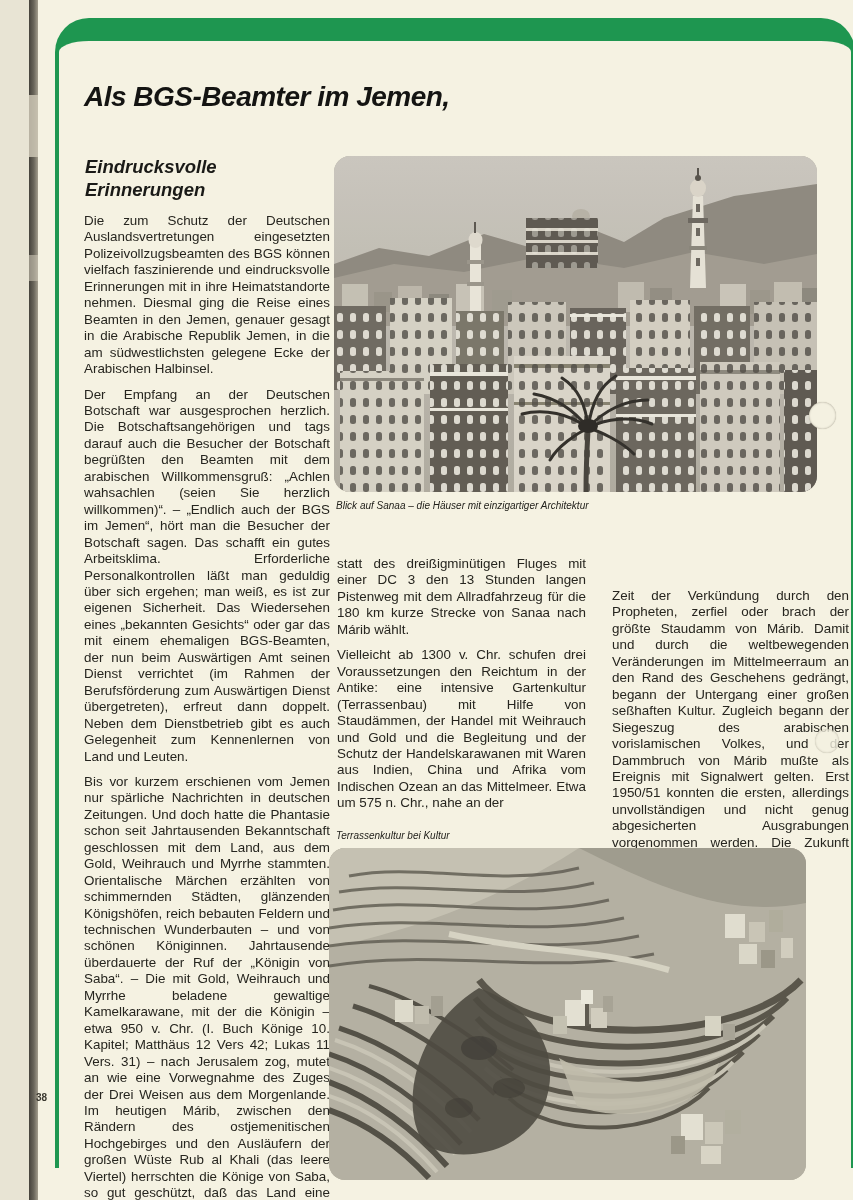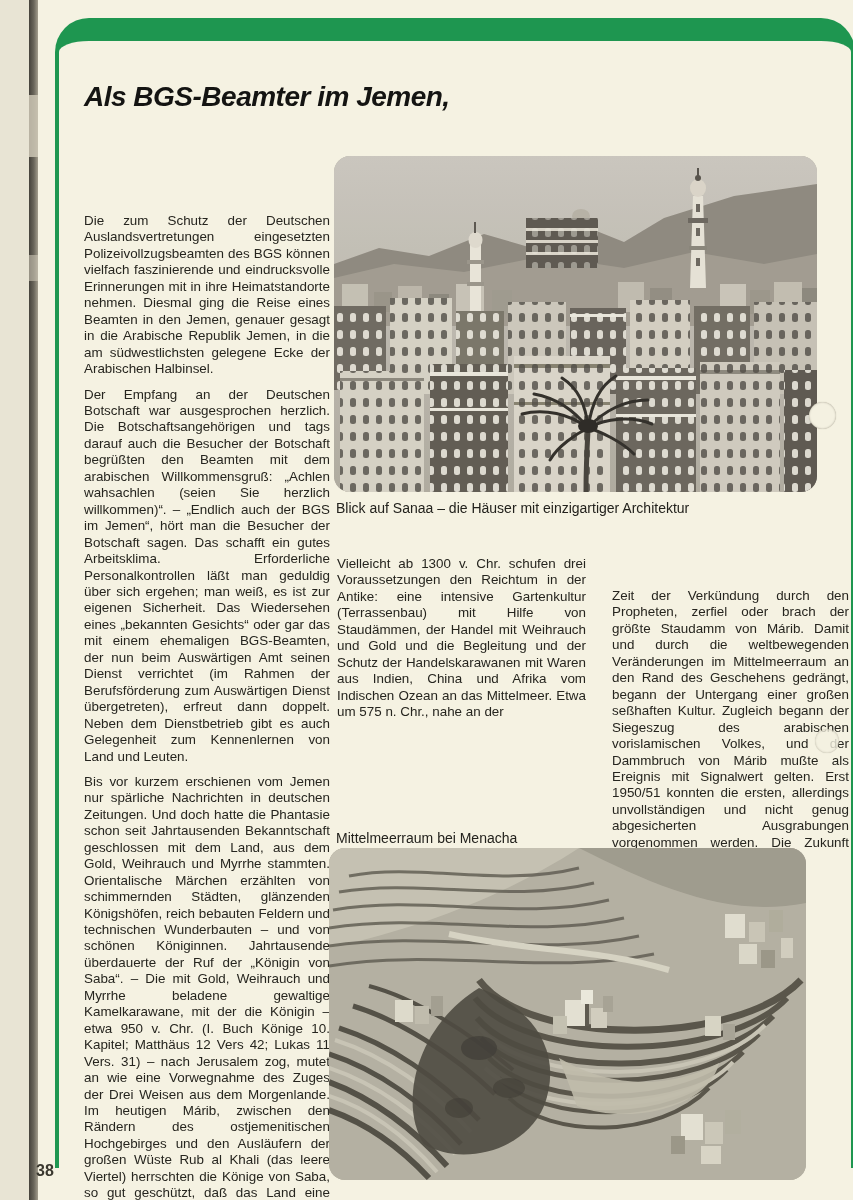--- a/index.html
+++ b/index.html
@@ -42,41 +42,41 @@
     position:absolute;
     font-size:13.4px;line-height:16.45px;text-align:justify;
     color:#26251f;
     hyphens:auto;-webkit-hyphens:auto;
   }
   .body-col p{margin:0 0 9px 0;}
   .col1{left:55px;top:213px;width:246px;}
   .col2{left:308px;top:556px;width:249px;}
   .col3{left:583px;top:588px;width:237px;}
   .caption{
-    position:absolute;font-size:14px;color:#23221d;
+    position:absolute;font-size:10px;font-style:italic;color:#23221d;
   }
   .cap1{left:307px;top:500px;width:480px;}
   .cap2{left:307px;top:830px;width:470px;}
   .photo{
     position:absolute;overflow:hidden;border-radius:16px;
     background:#b5b1a4;
   }
   .photo-sanaa{left:305px;top:156px;width:483px;height:336px;}
   .photo-terraces{left:300px;top:848px;width:477px;height:332px;}
   .photo svg{display:block;}
   .hole{
     position:absolute;border-radius:50%;background:#f4f1e1;
     box-shadow:inset 0 0 2px rgba(90,85,70,.45), 0 0 1px rgba(90,85,70,.3);
     z-index:5;
   }
   .hole.h1{left:780px;top:402px;width:27px;height:27px;}
   .hole.h2{left:786px;top:729px;width:24px;height:24px;opacity:.8;}
   .pageno{
-    position:absolute;left:7px;top:1162px;
-    font-size:16px;font-weight:bold;color:#3a382f;
+    position:absolute;left:7px;top:1092px;
+    font-size:10px;font-weight:bold;color:#3a382f;
   }
   .blotch{
     position:absolute;right:2px;top:300px;width:22px;height:500px;
     background:radial-gradient(closest-side,rgba(150,142,120,.12),rgba(150,142,120,0));
     pointer-events:none;
   }
 </style>
 </head>
 <body>
 
@@ -86,20 +86,24 @@
   <div class="tape t1"></div>
   <div class="tape t2"></div>
   <div class="blotch"></div>
 
   <div class="frame"></div>
 
   <h1 class="title">
     <span style="display:block">Als BGS-Beamter im Jemen,</span>
   </h1>
 
+  <div class="subtitle">
+    <div>Eindrucksvolle</div>
+    <div>Erinnerungen</div>
+  </div>
 
   <div class="body-col col1" lang="de">
     <p>Die zum Schutz der Deutschen Auslandsvertretungen eingesetzten Polizeivollzugsbeamten des BGS können vielfach faszinierende und eindrucksvolle Erinnerungen mit in ihre Heimatstandorte nehmen. Diesmal ging die Reise eines Beamten in den Jemen, genauer gesagt in die Arabische Republik Jemen, in die am südwestlichsten gelegene Ecke der Arabischen Halbinsel.</p>
     <p>Der Empfang an der Deutschen Botschaft war ausgesprochen herzlich. Die Botschaftsangehörigen und tags darauf auch die Besucher der Botschaft begrüßten den Beamten mit dem arabischen Willkommensgruß: „Achlen wahsachlen (seien Sie herzlich willkommen)“. – „Endlich auch der BGS im Jemen“, hört man die Besucher der Botschaft sagen. Das schafft ein gutes Arbeitsklima. Erforderliche Personalkontrollen läßt man geduldig über sich ergehen; man weiß, es ist zur eigenen Sicherheit. Das Wiedersehen eines „bekannten Gesichts“ oder gar das mit einem ehemaligen BGS-Beamten, der nun beim Auswärtigen Amt seinen Dienst verrichtet (im Rahmen der Berufsförderung zum Auswärtigen Dienst übergetreten), erfreut dann doppelt. Neben dem Dienstbetrieb gibt es auch Gelegenheit zum Kennenlernen von Land und Leuten.</p>
     <p>Bis vor kurzem erschienen vom Jemen nur spärliche Nachrichten in deutschen Zeitungen. Und doch hatte die Phantasie schon seit Jahrtausenden Bekanntschaft geschlossen mit dem Land, aus dem Gold, Weihrauch und Myrrhe stammten. Orientalische Märchen erzählten von schimmernden Städten, glänzenden Königshöfen, reich bebauten Feldern und technischen Wunderbauten – und von schönen Königinnen. Jahrtausende überdauerte der Ruf der „Königin von Saba“. – Die mit Gold, Weihrauch und Myrrhe beladene gewaltige Kamelkarawane, mit der die Königin – etwa 950 v. Chr. (I. Buch Könige 10. Kapitel; Matthäus 12 Vers 42; Lukas 11 Vers. 31) – nach Jerusalem zog, mutet an wie eine Vorwegnahme des Zuges der Drei Weisen aus dem Morgenlande. Im heutigen Márib, zwischen den Rändern des ostjemenitischen Hochgebirges und den Ausläufern der großen Wüste Rub al Khali (das leere Viertel) herrschten die Könige von Saba, so gut geschützt, daß das Land eine tausendjährige Blütezeit, aber auch eine anschließende Vergessenheit erlebte. Noch drei weitere Königreiche entwickelten sich im Schutz von Berg und Wüste: Main, Qataban und Hadramaut, und wie schwer es Fremden war, in diese Gegend vorzudringen, wird deutlich, wenn man</p>
   </div>
 
   <div class="photo photo-sanaa">
     <svg width="483" height="336" viewBox="0 0 483 336" xmlns="http://www.w3.org/2000/svg">
       <defs>
@@ -219,28 +223,29 @@
           <path d="M254,272 C242,278 224,290 216,304"></path>
         </g>
         <ellipse cx="254" cy="270" rx="10" ry="7" fill="#2a2823"></ellipse>
       </g>
       <rect width="483" height="336" fill="#958f80" opacity="0.05"></rect>
     </svg>
   </div>
   <div class="caption cap1">Blick auf Sanaa – die Häuser mit einzigartiger Architektur</div>
 
   <div class="body-col col2" lang="de">
+    <p>statt des dreißigminütigen Fluges mit einer DC 3 den 13 Stunden langen Pistenweg mit dem Allradfahrzeug für die 180 km kurze Strecke von Sanaa nach Márib wählt.</p>
     <p>Vielleicht ab 1300 v. Chr. schufen drei Voraussetzungen den Reichtum in der Antike: eine intensive Gartenkultur (Terrassenbau) mit Hilfe von Staudämmen, der Handel mit Weihrauch und Gold und die Begleitung und der Schutz der Handelskarawanen mit Waren aus Indien, China und Afrika vom Indischen Ozean an das Mittelmeer. Etwa um 575 n. Chr., nahe an der</p>
   </div>
 
   <div class="body-col col3" lang="de">
     <p>Zeit der Verkündung durch den Propheten, zerfiel oder brach der größte Staudamm von Márib. Damit und durch die weltbewegenden Veränderungen im Mittelmeerraum an den Rand des Geschehens gedrängt, begann der Untergang einer großen seßhaften Kultur. Zugleich begann der Siegeszug des arabischen vorislamischen Volkes, und der Dammbruch von Márib mußte als Ereignis mit Signalwert gelten. Erst 1950/51 konnten die ersten, allerdings unvollständigen und nicht genug abgesicherten Ausgrabungen vorgenommen werden. Die Zukunft wird zeigen, welche</p>
   </div>
 
-  <div class="caption cap2">Mittelmeerraum bei Menacha</div>
+  <div class="caption cap2">Terrassenkultur bei Kultur</div>
 
   <div class="photo photo-terraces">
     <svg width="477" height="332" viewBox="0 0 477 332" xmlns="http://www.w3.org/2000/svg">
       <rect width="477" height="332" fill="#b7b3a5"></rect>
       <path d="M0,0 H250 C180,45 100,78 0,100 Z" fill="#c9c5b6"></path>
       <path d="M250,0 H477 V55 C400,70 330,40 250,0 Z" fill="#a19d90"></path>
 
       <g stroke="#615d53" stroke-width="3" fill="none" opacity="0.85">
         <path d="M20,28 C90,14 170,40 250,20"></path>
         <path d="M10,44 C90,30 180,56 265,35"></path>

